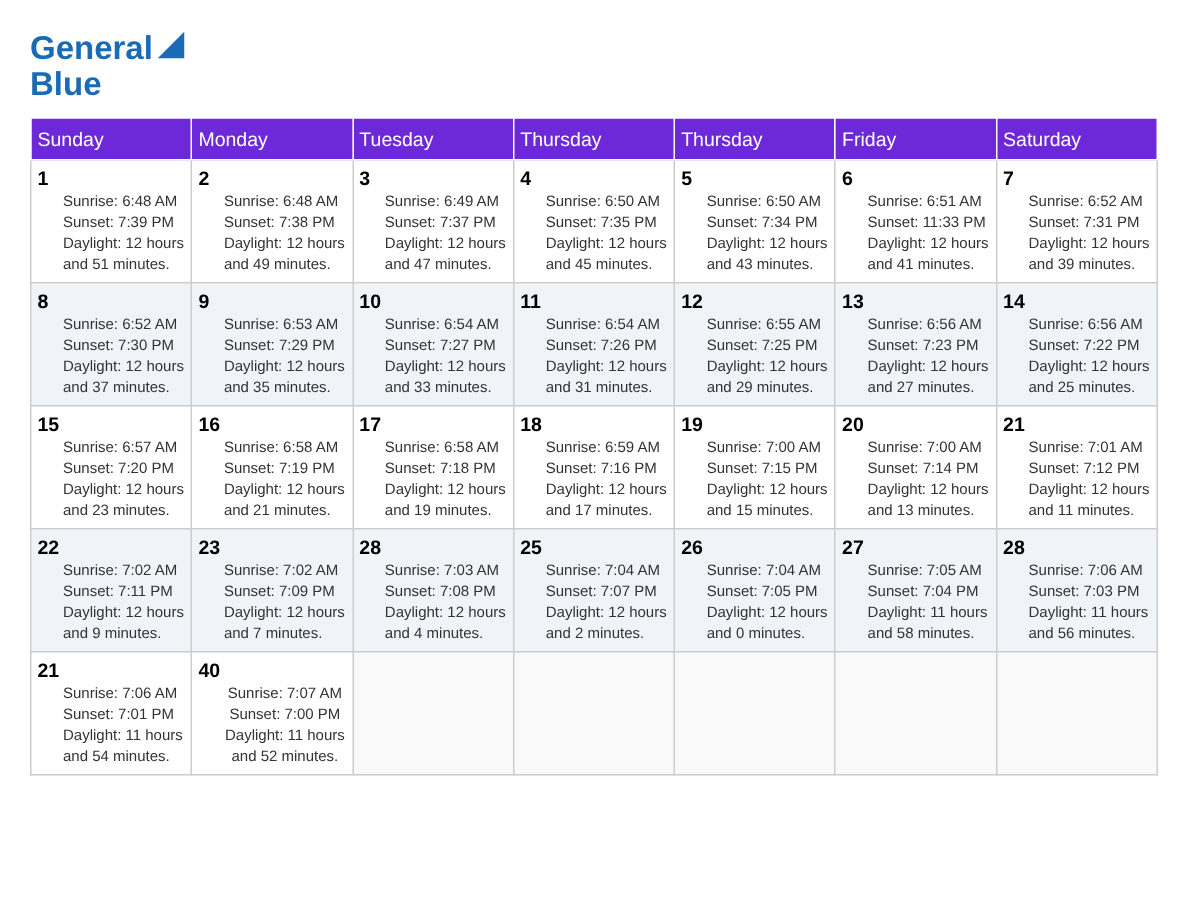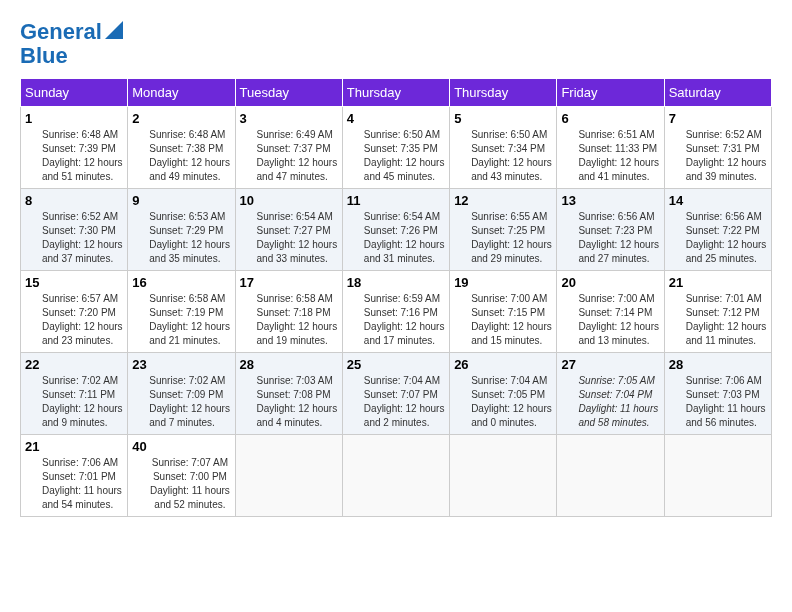--- a/index.html
+++ b/index.html
@@ -301,21 +301,21 @@
         </td>
         <td>
           <span class="day-number">26</span>
           <div class="day-info" style="white-space: pre-line;">Sunrise: 7:04 AM
 Sunset: 7:05 PM
 Daylight: 12 hours
 and 0 minutes.</div>
         </td>
         <td>
           <span class="day-number">27</span>
-          <div class="day-info" style="white-space: pre-line; font-style: italic;">Sunrise: 7:05 AM
+          <div class="day-info" style="white-space: pre-line;">Sunrise: 7:05 AM
 Sunset: 7:04 PM
 Daylight: 11 hours
 and 58 minutes.</div>
         </td>
         <td>
           <span class="day-number">28</span>
           <div class="day-info" style="white-space: pre-line;">Sunrise: 7:06 AM
 Sunset: 7:03 PM
 Daylight: 11 hours
 and 56 minutes.</div>

